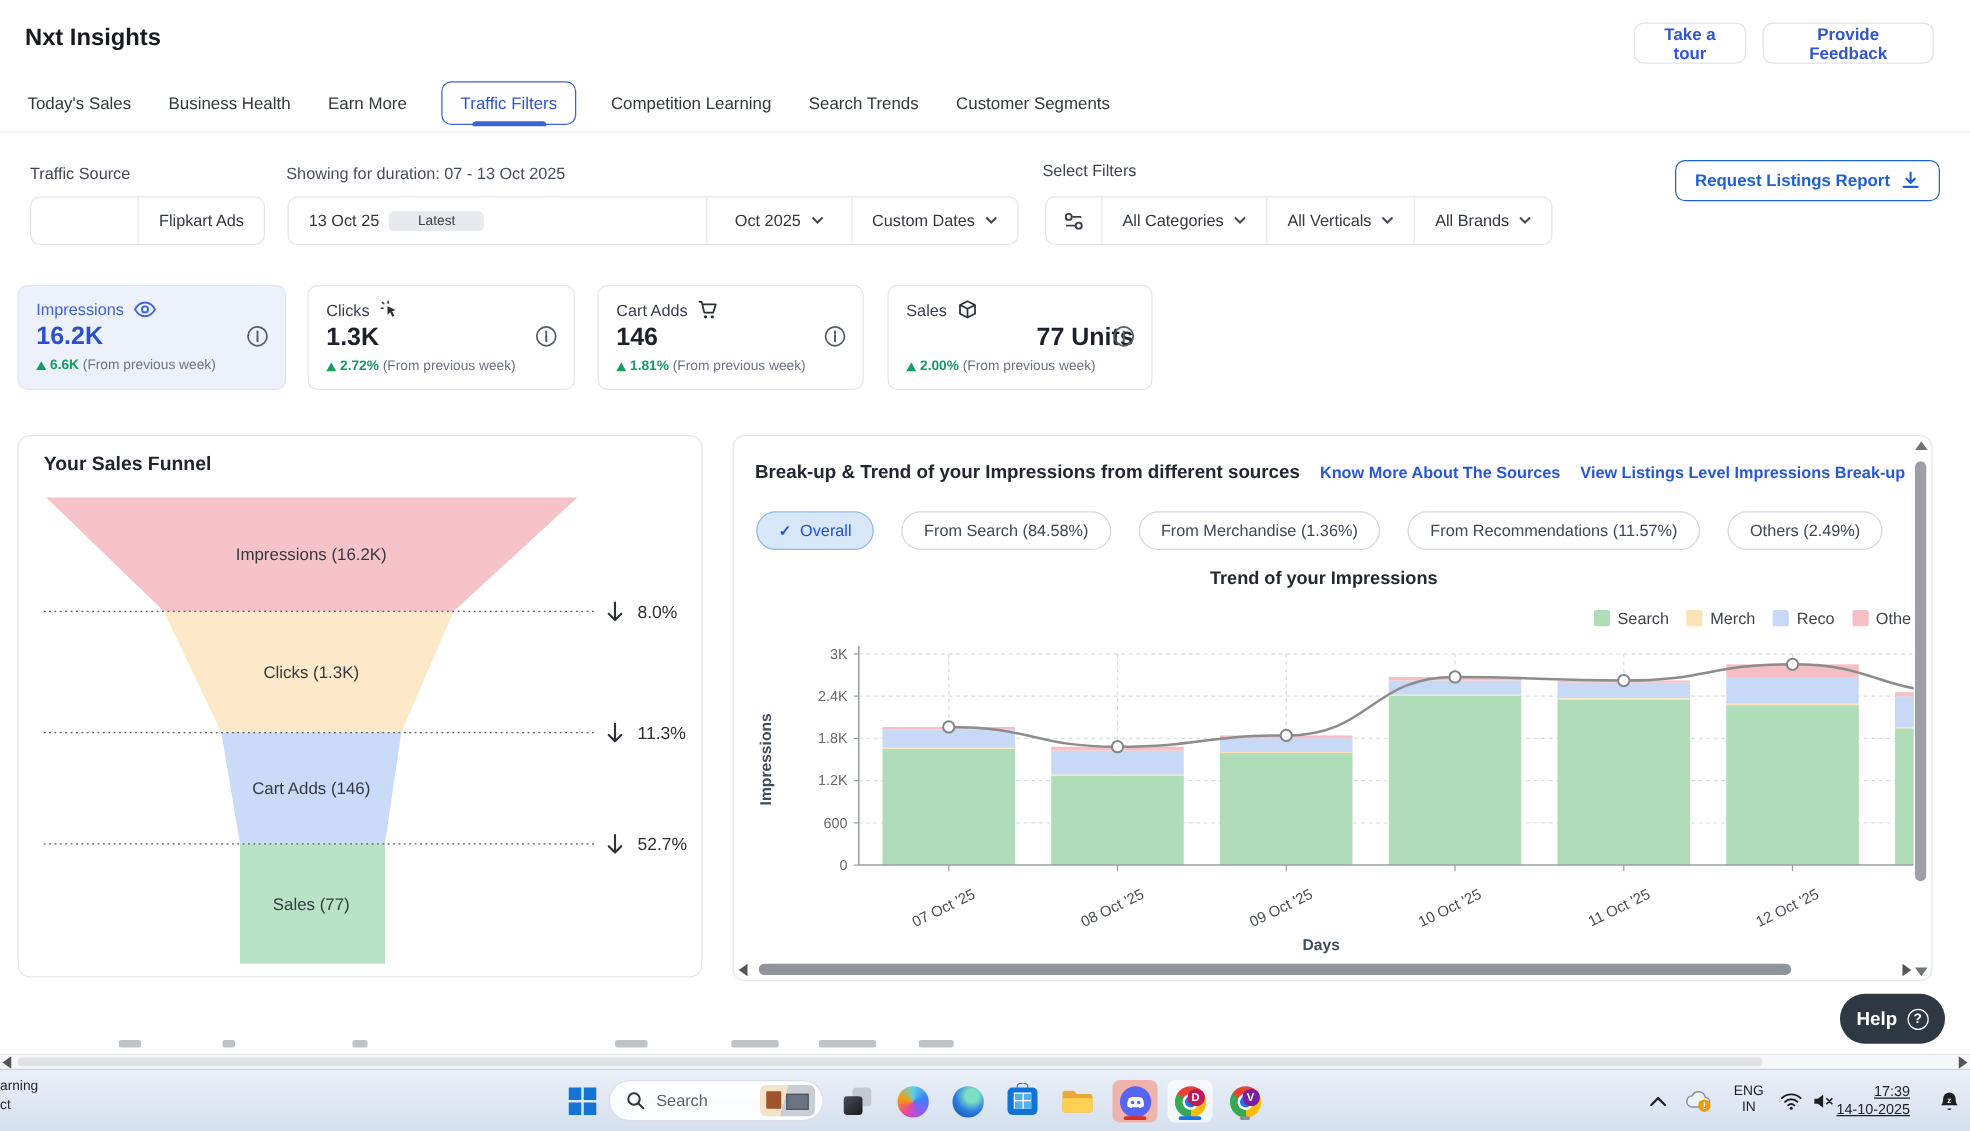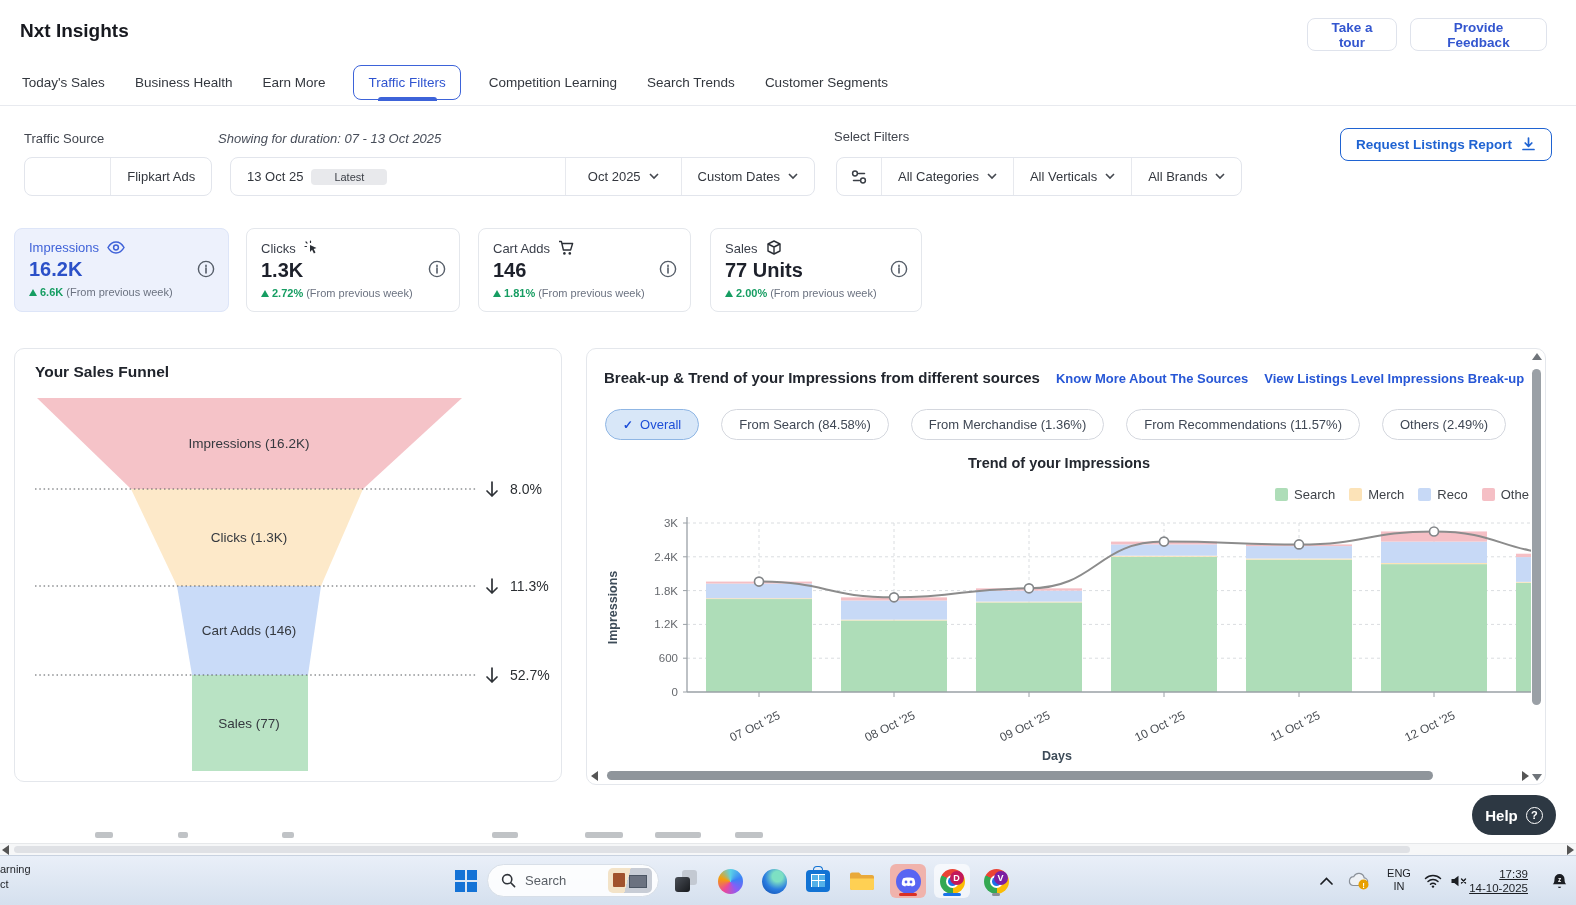--- a/index.html
+++ b/index.html
@@ -122,21 +122,21 @@
     <div class="tab">Today's Sales</div>
     <div class="tab">Business Health</div>
     <div class="tab">Earn More</div>
     <div class="tab active">Traffic Filters</div>
     <div class="tab">Competition Learning</div>
     <div class="tab">Search Trends</div>
     <div class="tab">Customer Segments</div>
   </div>
 
   <div class="abs row-label" style="left:24px;top:131px;">Traffic Source</div>
-  <div class="abs row-label" style="left:218px;top:131px;color:#474d59;font-style:italic;">Showing for duration: 07 - 13 Oct 2025</div>
+  <div class="abs row-label" style="left:229px;top:131px;color:#474d59;">Showing for duration: 07 - 13 Oct 2025</div>
   <div class="abs row-label" style="left:834px;top:129px;">Select Filters</div>
 
   <button class="abs report-btn">
     <span>Request Listings Report</span>
     <svg width="15" height="15" viewBox="0 0 15 15">
       <path d="M7.5 1v8M4.2 6l3.3 3.3L10.8 6" fill="none" stroke="#1f63d2" stroke-width="1.7" stroke-linecap="round" stroke-linejoin="round"></path>
       <path d="M2 12.5h11" stroke="#1f63d2" stroke-width="1.7" stroke-linecap="round"></path>
     </svg>
   </button>
 
@@ -248,21 +248,21 @@
         <span class="up-tri"></span>
       <span class="d-val">1.81%</span>
       <span>(From previous week)</span>
       </div>
     <svg class="info-ic" width="18" height="18" viewBox="0 0 18 18">
       <circle cx="9" cy="9" r="7.6" fill="none" stroke="#555d68" stroke-width="1.4"></circle>
       <path d="M9 8v5M9 5.2v1.4" stroke="#555d68" stroke-width="1.6" stroke-linecap="round"></path>
       </svg>
   </div>
 
-  <div class="abs mcard" style="left:710px;width:212px;">
+  <div class="abs mcard" style="left:710px;width:212px;text-align:right;">
     <div class="m-label">
         <span>Sales</span>
       <svg width="16" height="16" viewBox="0 0 16 16">
         <path d="M8 1l6 3v7l-6 3-6-3V4z" fill="none" stroke="#2b2f36" stroke-width="1.4" stroke-linejoin="round"></path>
         <path d="M2 4l6 3 6-3M8 7v7" fill="none" stroke="#2b2f36" stroke-width="1.4" stroke-linejoin="round"></path>
         </svg>
     </div>
     <div class="m-value">77 Units</div>
     <div class="m-delta">
         <span class="up-tri"></span>

